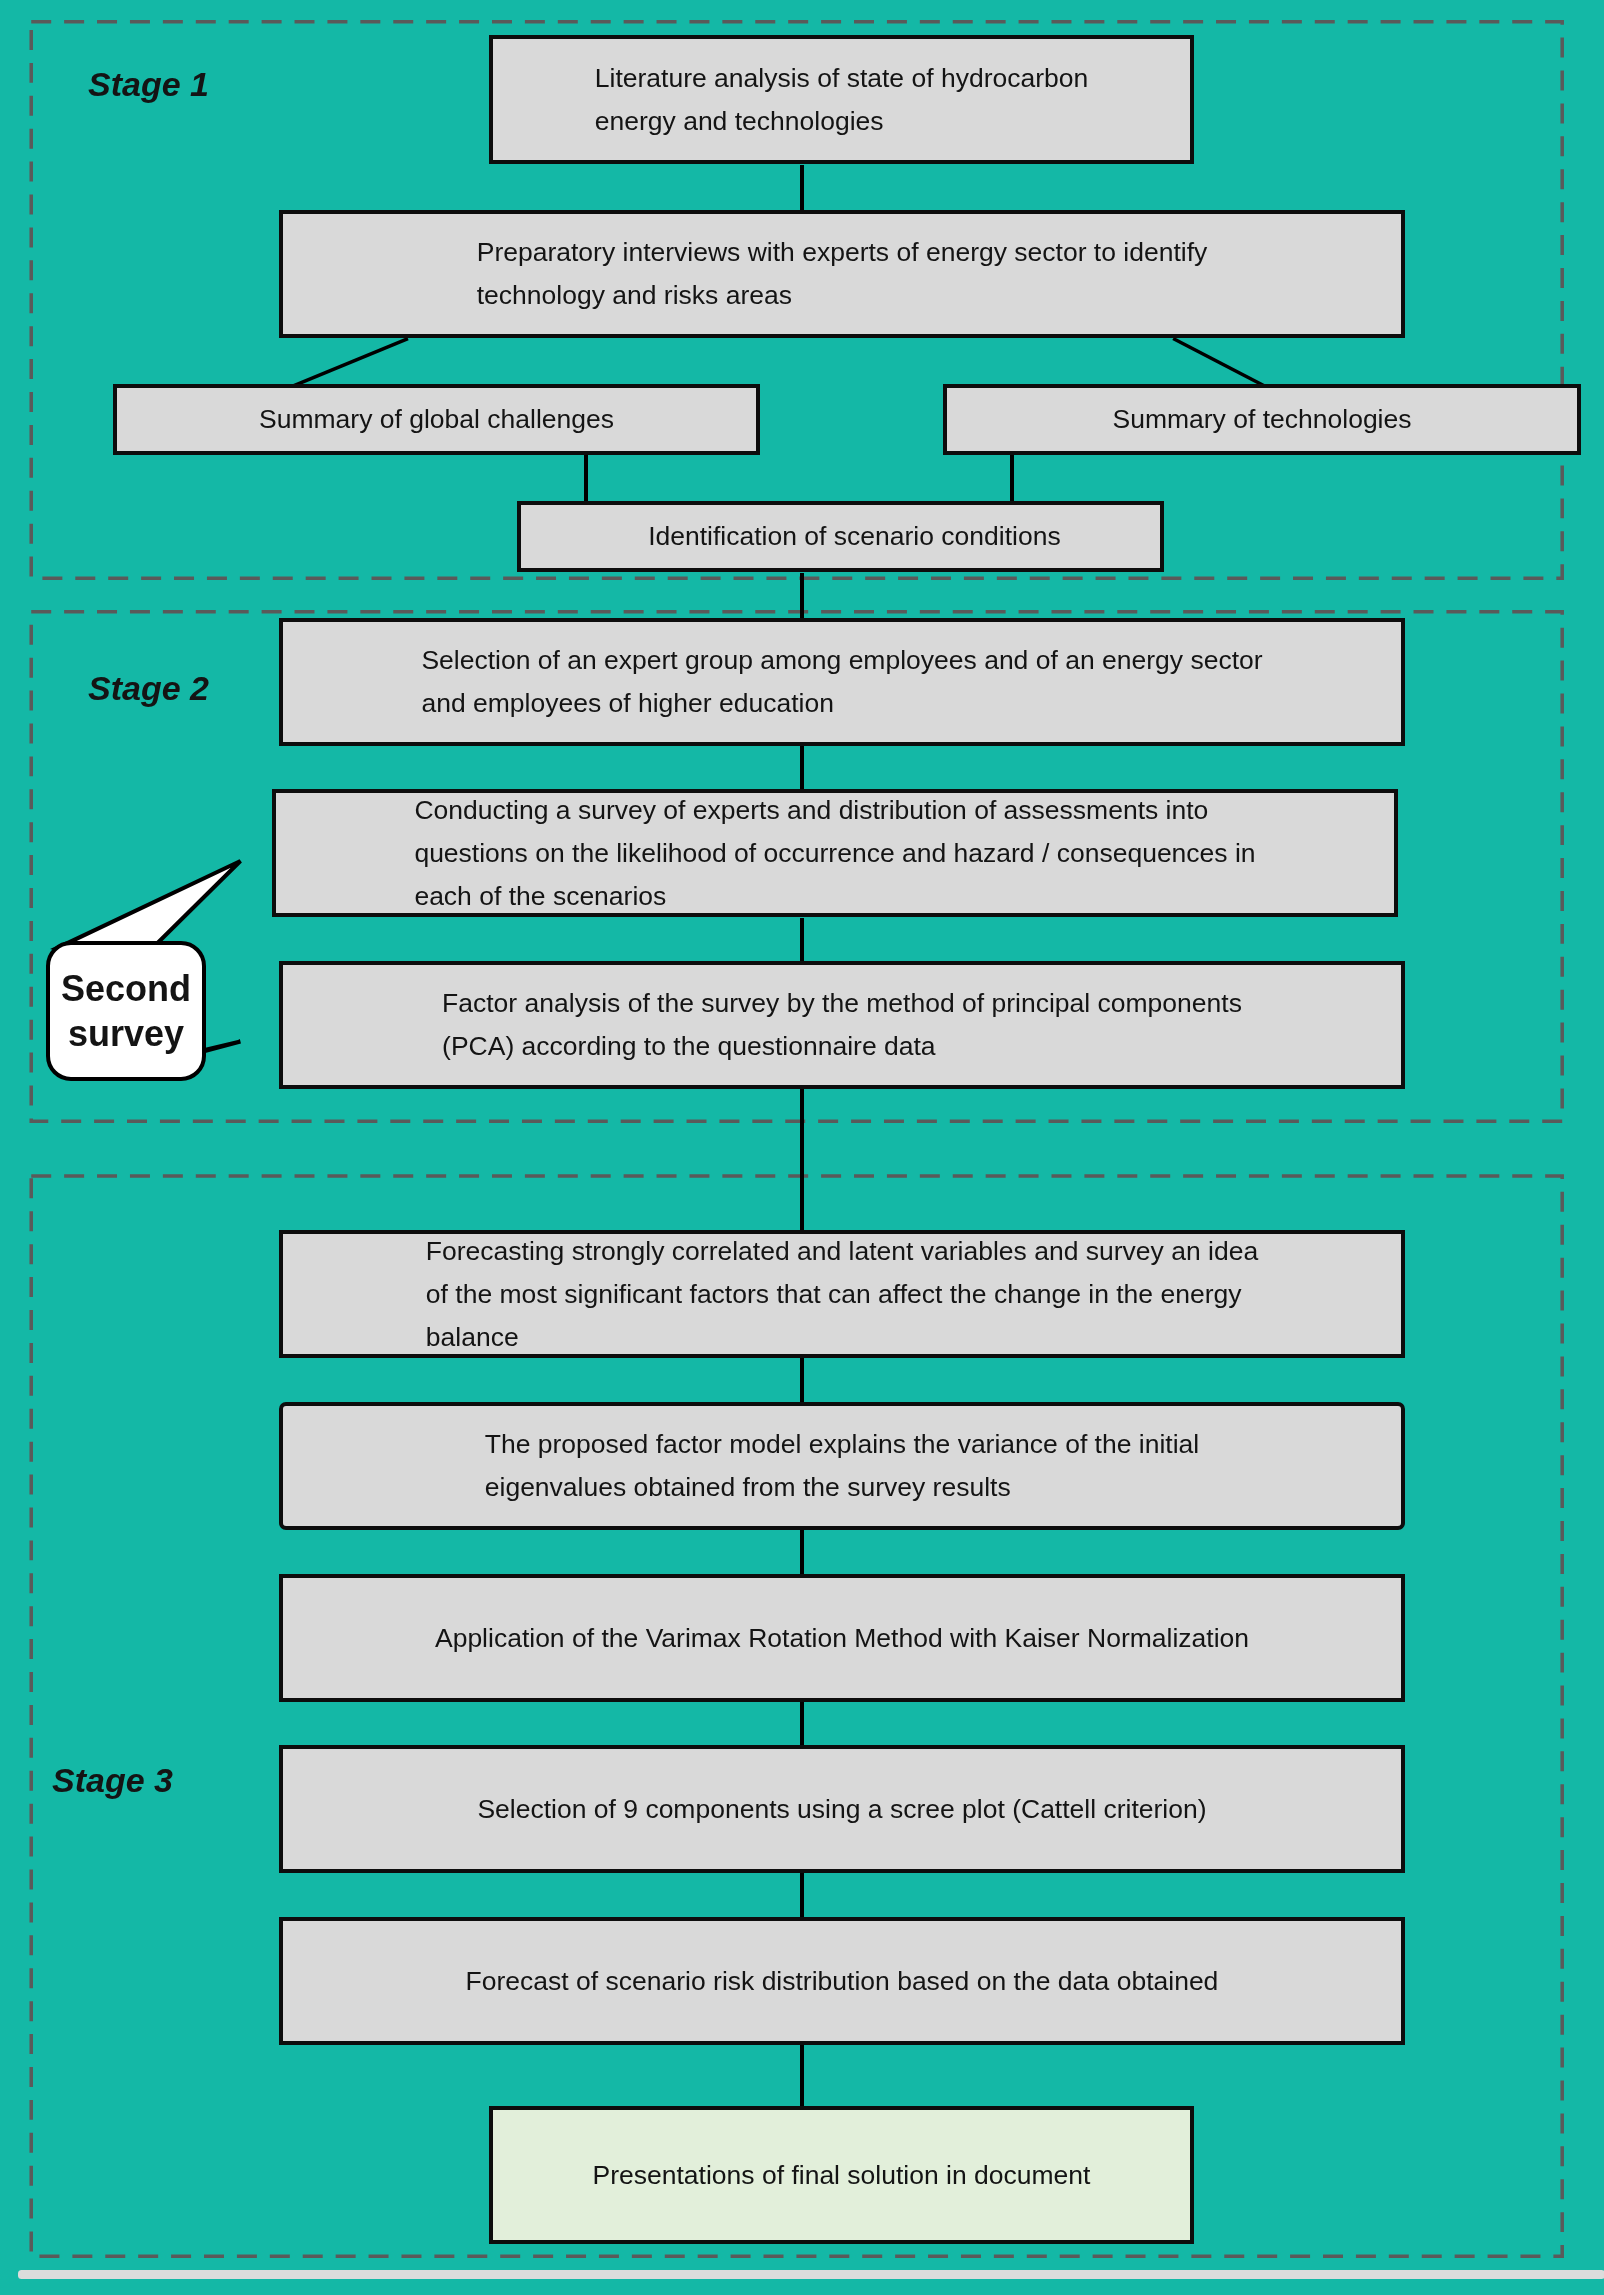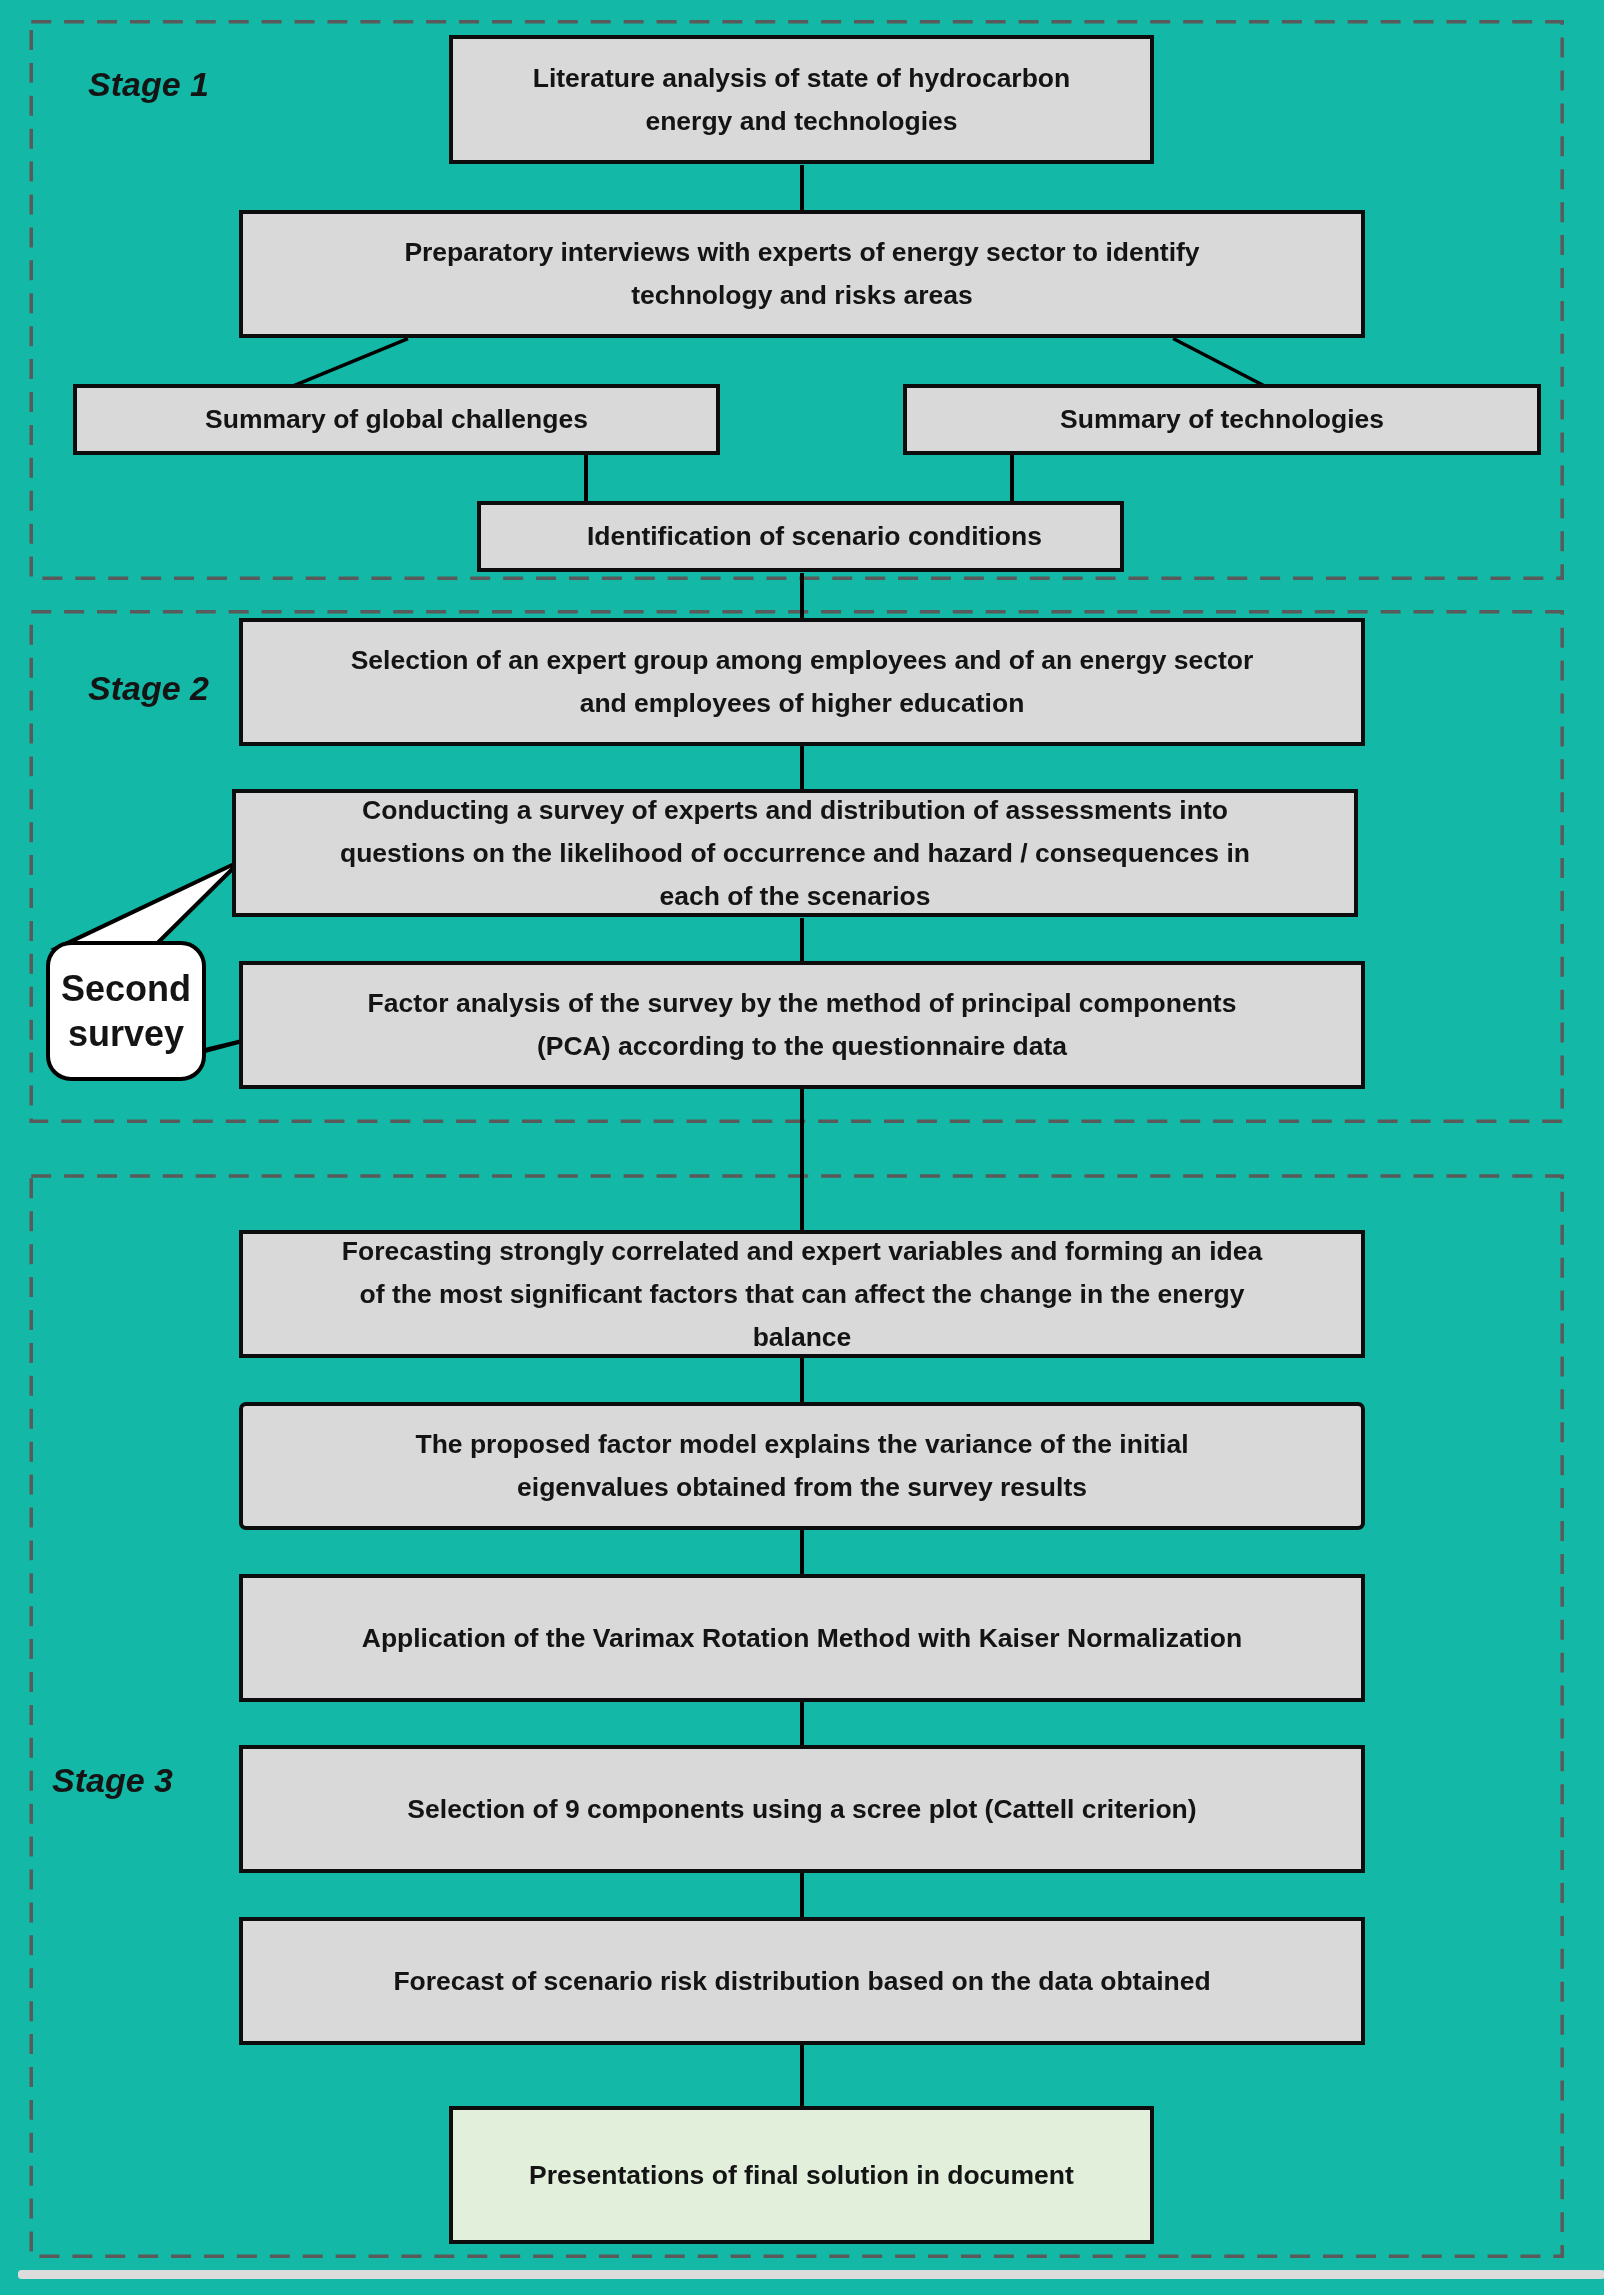--- a/index.html
+++ b/index.html
@@ -11,24 +11,24 @@
     overflow:hidden;
   }
   .overlay-svg{position:absolute;left:0;top:0;z-index:1;pointer-events:none;}
   .vline{position:absolute;width:3.5px;background:#000;z-index:2;}
   .box{
     position:absolute;z-index:3;
     box-sizing:border-box;
     background:#d9d9d9;
     border:4.1px solid #0d0d0d;
     display:flex;align-items:center;justify-content:center;
-    text-align:center;
-    font-size:26.5px;line-height:43px;font-weight:700;color:#141414;
+    font-size:26.5px;line-height:43px;font-weight:400;color:#141414;
     white-space:pre-line;
     padding:2.4px 8.2px;
+    margin-left:40px;
   }
   .box.green{background:#e2efda;}
   .stage-label{
     position:absolute;z-index:3;
     font-size:34px;font-weight:700;font-style:italic;color:#141414;
     white-space:nowrap;
   }
   .callout{
     position:absolute;z-index:4;
     box-sizing:border-box;
@@ -94,21 +94,21 @@
 and employees of higher education</div>
   <div class="box" style="left:232px;top:789px;width:1126px;height:128px;">Conducting a survey of experts and distribution of assessments into
 questions on the likelihood of occurrence and hazard / consequences in
 each of the scenarios</div>
   <div class="box" style="left:239px;top:961px;width:1126px;height:128px;">Factor analysis of the survey by the method of principal components
 (PCA) according to the questionnaire data</div>
 
   <div class="callout" style="left:46px;top:941px;width:160px;height:140px;">Second
 survey</div>
 
-  <div class="box" style="left:239px;top:1230px;width:1126px;height:128px;">Forecasting strongly correlated and expert variables and forming an idea
+  <div class="box" style="left:239px;top:1230px;width:1126px;height:128px;">Forecasting strongly correlated and latent variables and survey an idea
 of the most significant factors that can affect the change in the energy
 balance</div>
   <div class="box" style="left:239px;top:1402px;width:1126px;height:128px;border-radius:7px;">The proposed factor model explains the variance of the initial
 eigenvalues obtained from the survey results</div>
   <div class="box" style="left:239px;top:1574px;width:1126px;height:128px;">Application of the Varimax Rotation Method with Kaiser Normalization</div>
   <div class="box" style="left:239px;top:1745px;width:1126px;height:128px;">Selection of 9 components using a scree plot (Cattell criterion)</div>
   <div class="box" style="left:239px;top:1917px;width:1126px;height:128px;">Forecast of scenario risk distribution based on the data obtained</div>
   <div class="box green" style="left:449px;top:2106px;width:705px;height:138px;">Presentations of final solution in document</div>
 
 </div>

